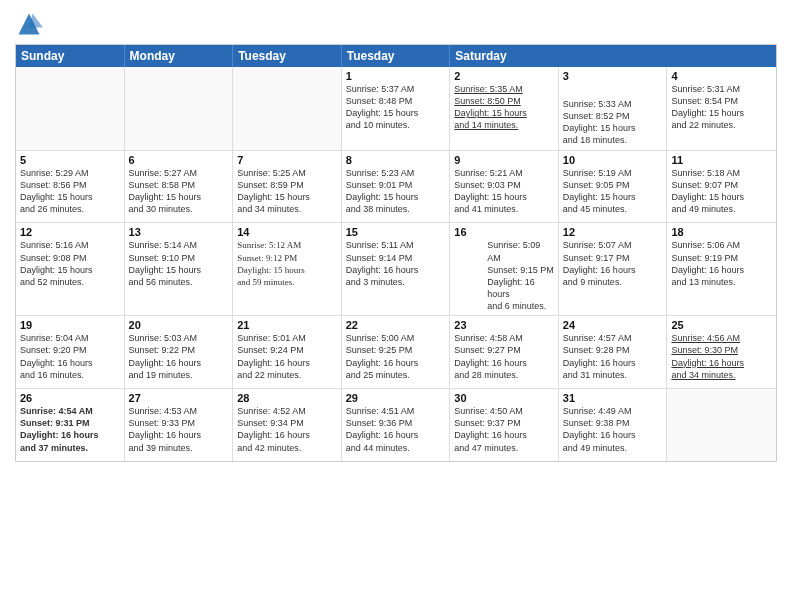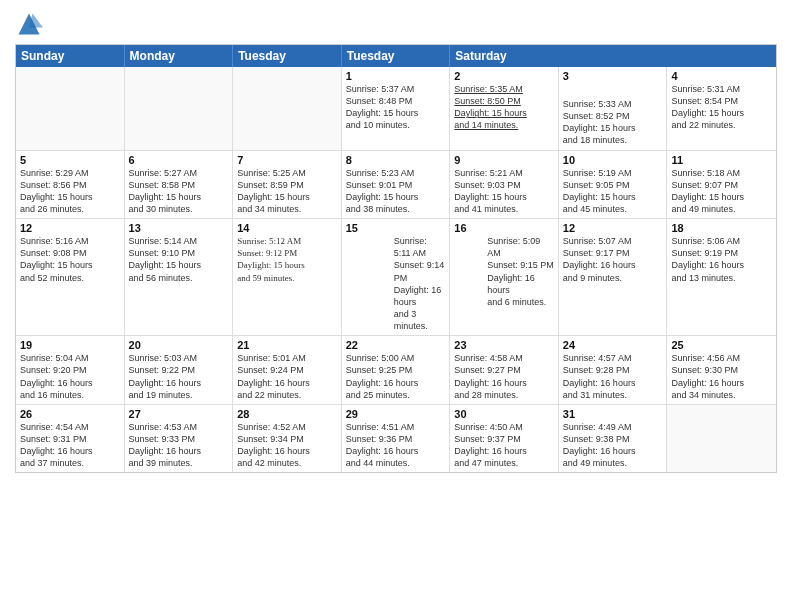--- a/index.html
+++ b/index.html
@@ -252,21 +252,21 @@
           </div>
           <div class="cal-cell">
             <div class="day-num">14</div>
             <div class="cell-text" style="white-space: pre-line; font-family: Liberation Serif, serif;">Sunrise: 5:12 AM
 Sunset: 9:12 PM
 Daylight: 15 hours
 and 59 minutes.</div>
           </div>
           <div class="cal-cell">
             <div class="day-num">15</div>
-            <div class="cell-text" style="white-space: pre-line; margin-left: 48px;">Sunrise: 5:11 AM
+            <div class="cell-text" style="white-space: pre-line;">Sunrise: 5:11 AM
 Sunset: 9:14 PM
 Daylight: 16 hours
 and 3 minutes.</div>
           </div>
           <div class="cal-cell">
             <div class="day-num">16</div>
             <div class="cell-text" style="white-space: pre-line; margin-left: 33px;">Sunrise: 5:09 AM
 Sunset: 9:15 PM
 Daylight: 16 hours
 and 6 minutes.</div>
@@ -324,30 +324,30 @@
           </div>
           <div class="cal-cell">
             <div class="day-num">24</div>
             <div class="cell-text" style="white-space: pre-line;">Sunrise: 4:57 AM
 Sunset: 9:28 PM
 Daylight: 16 hours
 and 31 minutes.</div>
           </div>
           <div class="cal-cell">
             <div class="day-num">25</div>
-            <div class="cell-text" style="white-space: pre-line;">Sunrise: 4:56 AM
+            <div class="cell-text" style="white-space: pre-line; text-decoration: underline;">Sunrise: 4:56 AM
 Sunset: 9:30 PM
 Daylight: 16 hours
 and 34 minutes.</div>
           </div>
         </div>
         <div class="cal-row">
           <div class="cal-cell">
             <div class="day-num">26</div>
-            <div class="cell-text" style="white-space: pre-line;">Sunrise: 4:54 AM
+            <div class="cell-text" style="white-space: pre-line; font-weight: bold;">Sunrise: 4:54 AM
 Sunset: 9:31 PM
 Daylight: 16 hours
 and 37 minutes.</div>
           </div>
           <div class="cal-cell">
             <div class="day-num">27</div>
             <div class="cell-text" style="white-space: pre-line;">Sunrise: 4:53 AM
 Sunset: 9:33 PM
 Daylight: 16 hours
 and 39 minutes.</div>

